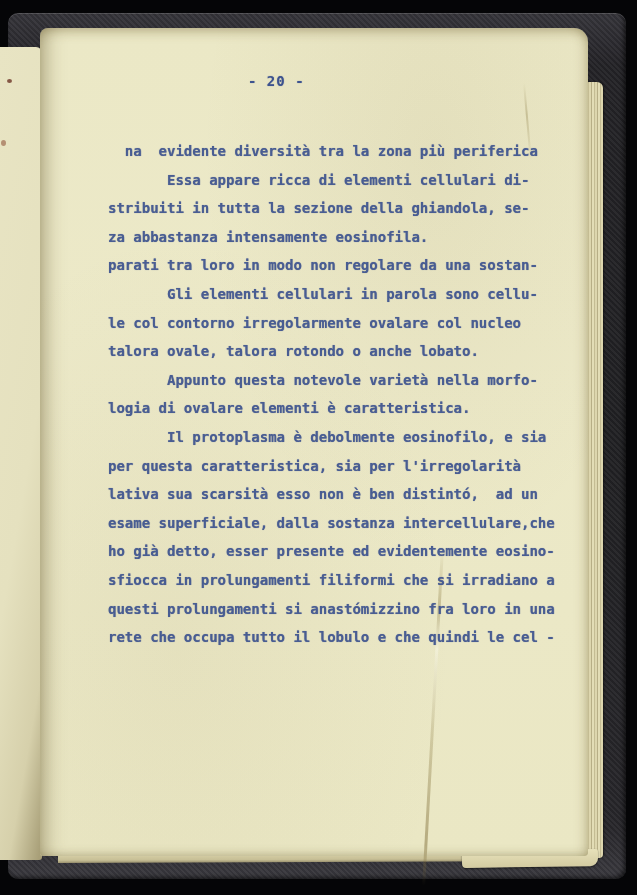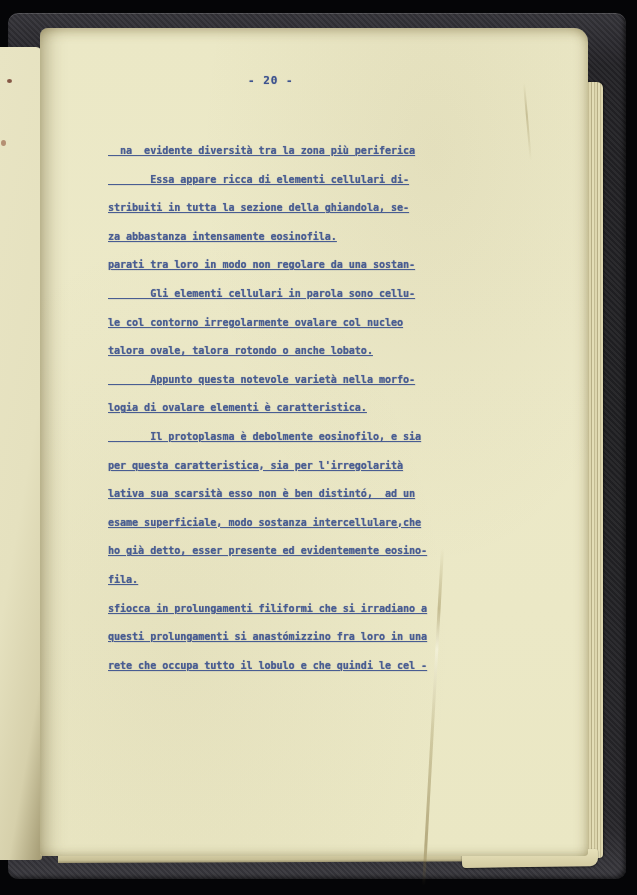--- a/index.html
+++ b/index.html
@@ -87,37 +87,36 @@
       rgba(140,125,70,0) 0%, rgba(140,125,70,0.35) 40%, rgba(140,125,70,0) 100%);
   }
   
   .speck { position: absolute; border-radius: 50%; }
   .speck-1 { left: 7px; top: 32px; width: 5px; height: 4px; background: #6b3326; opacity: .8; }
   .speck-2 { left: 1px; top: 93px; width: 5px; height: 6px; background: #8a4a33; opacity: .55; }
   
   .page-number {
     position: absolute;
     left: 208px; top: 43px;
-    font-size: 11px; line-height: 20px; font-weight: bold;
+    font-size: 14px; line-height: 20px; font-weight: bold;
     color: var(--ink, #3d538f);
     text-shadow: 0 0 1px rgba(45,65,130,0.55);
     white-space: pre;
     letter-spacing: 1px;
   }
   .text-lines {
     position: absolute;
     left: 68px; top: 109px; width: 470px;
   }
   .tline {
-    font-size: 10px; line-height: 28.6px; font-weight: bold;
+    font-size: 14px; line-height: 28.6px; font-weight: bold;
     color: var(--ink, #3d538f);
     text-shadow: 0 0 1px rgba(45,65,130,0.5), 0.4px 0.4px 0 rgba(45,65,130,0.25);
     white-space: pre;
     opacity: 0.93;
-    text-decoration: underline;
   }
 </style>
 </head>
 <body style="background: rgb(5, 5, 7);">
 
 <div class="scan">
   <div class="book-cover"></div>
   <div class="page-stack-right"></div>
   <div class="page-stack-bottom"></div>
   <div class="corner-page"></div>
@@ -136,21 +135,20 @@
         <div class="tline">za abbastanza intensamente eosinofila.</div>
         <div class="tline">parati tra loro in modo non regolare da una sostan-</div>
         <div class="tline">       Gli elementi cellulari in parola sono cellu-</div>
         <div class="tline">le col contorno irregolarmente ovalare col nucleo</div>
         <div class="tline">talora ovale, talora rotondo o anche lobato.</div>
         <div class="tline">       Appunto questa notevole varietà nella morfo-</div>
         <div class="tline">logia di ovalare elementi è caratteristica.</div>
         <div class="tline">       Il protoplasma è debolmente eosinofilo, e sia</div>
         <div class="tline">per questa caratteristica, sia per l'irregolarità</div>
         <div class="tline">lativa sua scarsità esso non è ben distintó,  ad un</div>
-        <div class="tline">esame superficiale, modo sostanza intercellulare,che</div>
+        <div class="tline">esame superficiale, dalla sostanza intercellulare,che</div>
         <div class="tline">ho già detto, esser presente ed evidentemente eosino-</div>
-        <div class="tline">fila.</div>
         <div class="tline">sfiocca in prolungamenti filiformi che si irradiano a</div>
         <div class="tline">questi prolungamenti si anastómizzino fra loro in una</div>
         <div class="tline">rete che occupa tutto il lobulo e che quindi le cel -</div>
       </div>
   </div>
 </div>
 
 </body></html>

